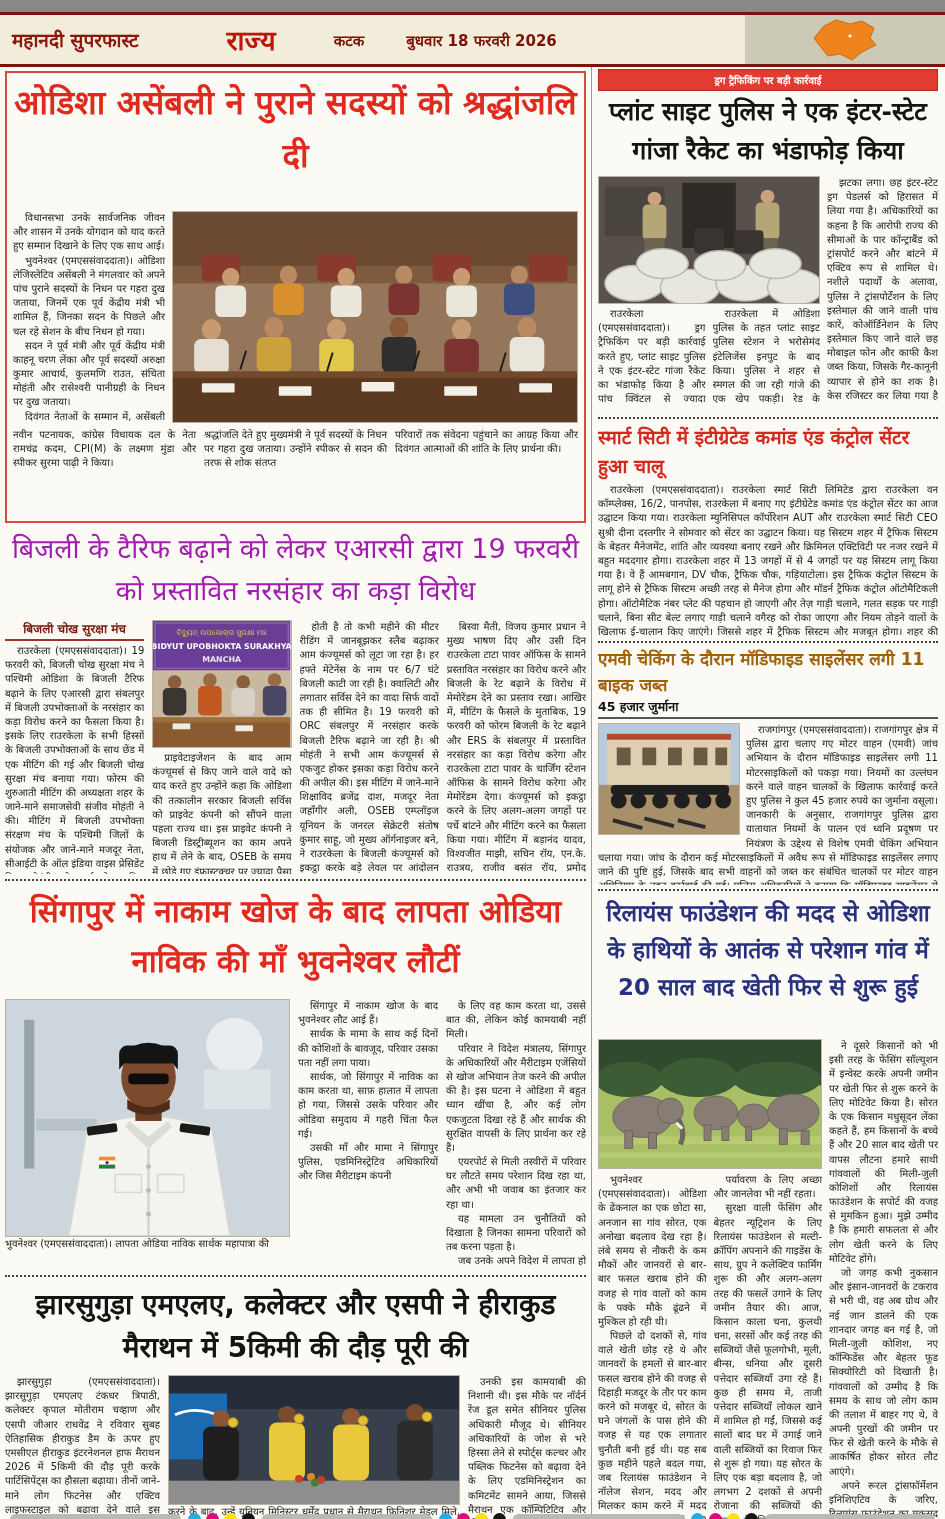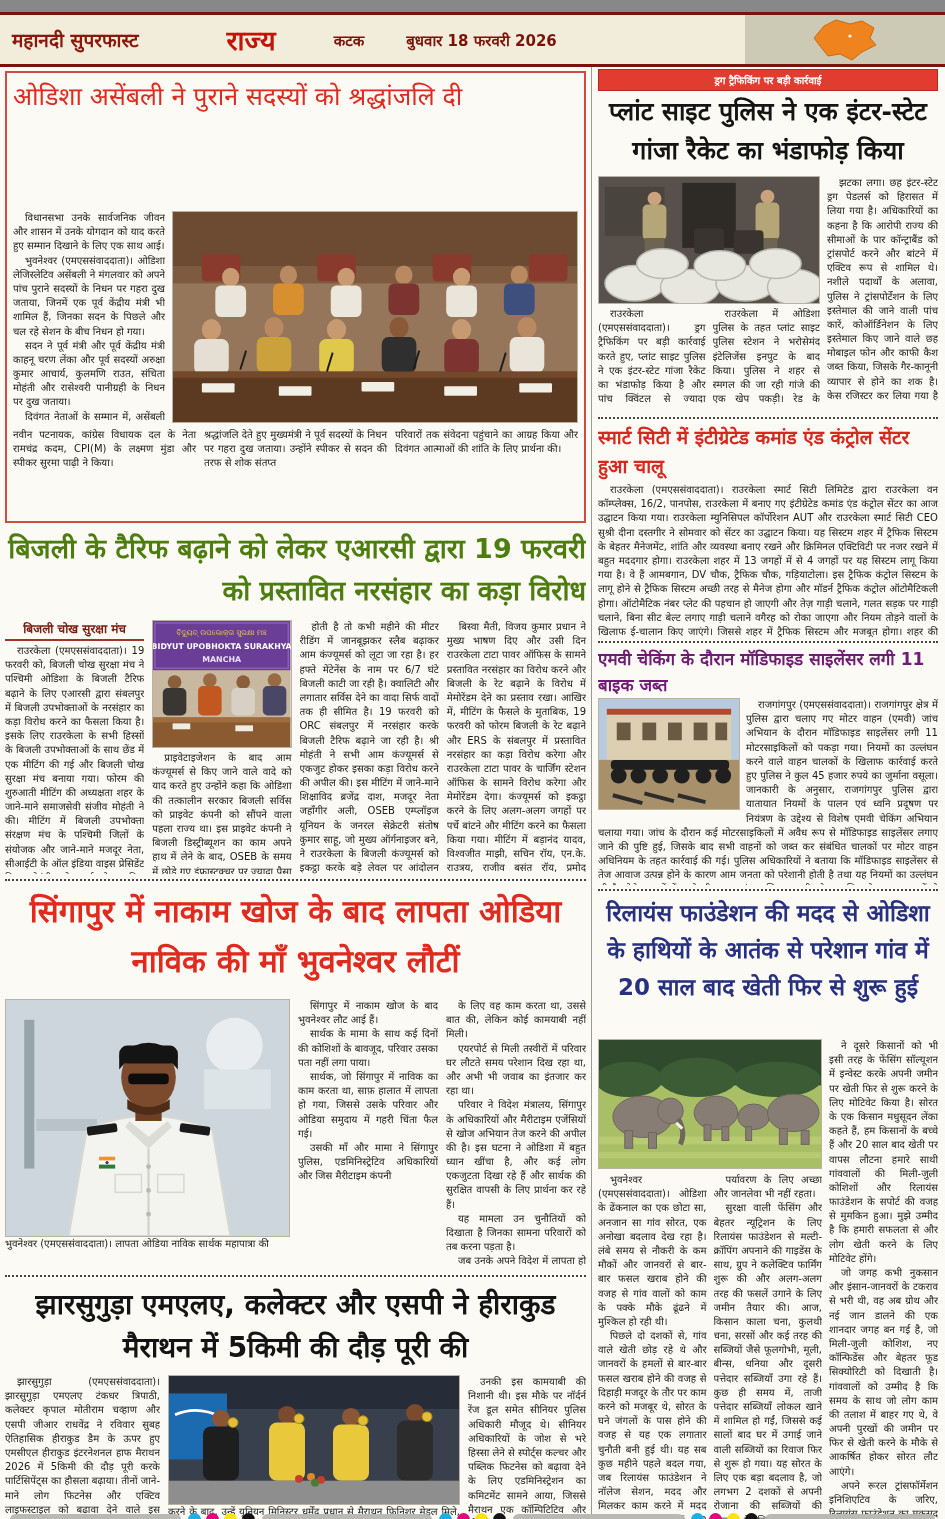--- a/index.html
+++ b/index.html
@@ -23,30 +23,30 @@
 
   
   p.b { font-size:10px; line-height:1.42; text-align:justify; text-indent:12px; }
   .cap { font-size:10px; line-height:1.4; text-align:justify; }
   section { overflow:hidden; }
   figure { overflow:hidden; background:#ddd; border:1px solid #b9b3a4; }
   figure svg { display:block; width:100%; height:100%; }
 
   
   .assembly { height:452px; border:2px solid #d24a40; padding:4px 6px; display:flex; flex-direction:column; }
-  .assembly h1 { color:#e02a1e; font-size:25px; line-height:1.6; font-weight:normal; text-align:left; height:130px; overflow:hidden; }
+  .assembly h1 { color:#e02a1e; font-size:33px; line-height:1.6; font-weight:bold; text-align:center; height:130px; overflow:hidden; }
   .a-row { display:flex; gap:7px; height:212px; margin-top:4px; }
   .a-text { width:152px; overflow:hidden; }
   .a-fig { flex:1; }
   .a-caps { display:flex; gap:8px; margin-top:5px; flex:1; overflow:hidden; }
   .a-caps .cap { flex:1; }
 
   
   .tariff { height:352px; padding-top:5px; }
-  .tariff h2 { color:#4d7c0f; font-size:27px; line-height:1.55; font-weight:bold; text-align:right; height:88px; overflow:hidden; }
+  .tariff h2 { color:#a21caf; font-size:27px; line-height:1.55; font-weight:normal; text-align:center; height:88px; overflow:hidden; }
   .t-row { display:flex; gap:8px; height:254px; margin-top:4px; }
   .t-col { flex:1; overflow:hidden; }
   .t-sub { font-size:12px; font-weight:bold; color:#7a1a10; text-align:center; border-bottom:2px solid #a33327; margin-bottom:3px; padding-bottom:2px; }
   .t-fig { height:128px; margin-bottom:3px; }
 
   
   .sailor { height:386px; padding-top:2px; }
   .sailor h2 { color:#e02a1e; font-size:31px; line-height:1.6; font-weight:bold; text-align:center; height:108px; overflow:hidden; }
   .s-row { display:flex; gap:8px; height:268px; margin-top:4px; }
   .s-figwrap { width:285px; }
@@ -73,21 +73,21 @@
   .d-subcols .c { flex:1; overflow:hidden; }
   .d-col3 { flex:1; overflow:hidden; }
 
   
   .smartcity { height:214px; }
   .smartcity h2 { color:#d6281e; font-size:19px; font-weight:bold; text-align:left; line-height:1.5; }
   .smartcity p { margin-top:3px; }
 
   
   .bikes { height:238px; }
-  .bikes h2 { color:#701a75; font-size:17px; font-weight:bold; line-height:1.5; }
+  .bikes h2 { color:#a16207; font-size:17px; font-weight:bold; line-height:1.5; }
   .bikes .sub { font-size:12.5px; font-weight:bold; color:#141414; border-bottom:2px solid #555; padding-bottom:2px; margin-bottom:4px; }
   .bk-fig { float:left; width:142px; height:112px; margin:0 6px 3px 0; }
 
   
   .elephants { height:652px; }
   .elephants h2 { color:#283180; font-size:23px; line-height:1.6; font-weight:bold; text-align:center; height:140px; overflow:hidden; }
   .e-row { display:flex; gap:7px; margin-top:4px; height:498px; }
   .e-left { width:224px; display:flex; flex-direction:column; }
   .e-fig { height:130px; margin-bottom:4px; }
   .e-subcols { display:flex; gap:7px; flex:1; overflow:hidden; }
@@ -277,22 +277,22 @@
             <div class="cap">भुवनेश्वर (एमएससंवाददाता)। लापता ओडिया नाविक सार्थक महापात्रा की</div>
           </div>
           <div class="s-col">
             <p class="b">सिंगापुर में नाकाम खोज के बाद भुवनेश्वर लौट आई हैं।</p>
             <p class="b">सार्थक के मामा के साथ कई दिनों की कोशिशों के बावजूद, परिवार उसका पता नहीं लगा पाया।</p>
             <p class="b">सार्थक, जो सिंगापुर में नाविक का काम करता था, साफ़ हालात में लापता हो गया, जिससे उसके परिवार और ओडिया समुदाय में गहरी चिंता फैल गई।</p>
             <p class="b">उसकी माँ और मामा ने सिंगापुर पुलिस, एडमिनिस्ट्रेटिव अधिकारियों और जिस मैरीटाइम कंपनी</p>
           </div>
           <div class="s-col">
             <p class="b">के लिए वह काम करता था, उससे बात की, लेकिन कोई कामयाबी नहीं मिली।</p>
+            <p class="b">परिवार ने विदेश मंत्रालय, सिंगापुर के अधिकारियों और मैरीटाइम एजेंसियों से खोज अभियान तेज करने की अपील की है। इस घटना ने ओडिशा में बहुत ध्यान खींचा है, और कई लोग एकजुटता दिखा रहे हैं और सार्थक की सुरक्षित वापसी के लिए प्रार्थना कर रहे हैं।</p>
             <p class="b">एयरपोर्ट से मिली तस्वीरों में परिवार घर लौटते समय परेशान दिख रहा था, और अभी भी जवाब का इंतजार कर रहा था।</p>
-            <p class="b">परिवार ने विदेश मंत्रालय, सिंगापुर के अधिकारियों और मैरीटाइम एजेंसियों से खोज अभियान तेज करने की अपील की है। इस घटना ने ओडिशा में बहुत ध्यान खींचा है, और कई लोग एकजुटता दिखा रहे हैं और सार्थक की सुरक्षित वापसी के लिए प्रार्थना कर रहे हैं।</p>
             <p class="b">यह मामला उन चुनौतियों को दिखाता है जिनका सामना परिवारों को तब करना पड़ता है।</p>
             <p class="b">जब उनके अपने विदेश में लापता हो जाते हैं और यह तेजी से डिप्लोमैटिक और इंस्टीट्यूशनल सहयोग के महत्व को दिखाता है।</p>
           </div>
         </div>
       </section>
 
       <div class="dotted"></div>
 
       <section class="marathon">
         <h2>झारसुगुड़ा एमएलए, कलेक्टर और एसपी ने हीराकुड मैराथन में 5किमी की दौड़ पूरी की</h2>
@@ -394,20 +394,21 @@
 
       <section class="smartcity">
         <h2>स्मार्ट सिटी में इंटीग्रेटेड कमांड एंड कंट्रोल सेंटर हुआ चालू</h2>
         <p class="b">राउरकेला (एमएससंवाददाता)। राउरकेला स्मार्ट सिटी लिमिटेड द्वारा राउरकेला वन कॉम्प्लेक्स, 16/2, पानपोस, राउरकेला में बनाए गए इंटीग्रेटेड कमांड एंड कंट्रोल सेंटर का आज उद्घाटन किया गया। राउरकेला म्युनिसिपल कॉर्पोरेशन AUT और राउरकेला स्मार्ट सिटी CEO सुश्री दीना दस्तगीर ने सोमवार को सेंटर का उद्घाटन किया। यह सिस्टम शहर में ट्रैफिक सिस्टम के बेहतर मैनेजमेंट, शांति और व्यवस्था बनाए रखने और क्रिमिनल एक्टिविटी पर नजर रखने में बहुत मददगार होगा। राउरकेला शहर में 13 जगहों में से 4 जगहों पर यह सिस्टम लागू किया गया है। वे हैं आमबगान, DV चौक, ट्रैफिक चौक, गड़ियाटोला। इस ट्रैफिक कंट्रोल सिस्टम के लागू होने से ट्रैफिक सिस्टम अच्छी तरह से मैनेज होगा और मॉडर्न ट्रैफिक कंट्रोल ऑटोमैटिकली होगा। ऑटोमैटिक नंबर प्लेट की पहचान हो जाएगी और तेज़ गाड़ी चलाने, गलत सड़क पर गाड़ी चलाने, बिना सीट बेल्ट लगाए गाड़ी चलाने वगैरह को रोका जाएगा और नियम तोड़ने वालों के खिलाफ ई-चालान किए जाएंगे। जिससे शहर में ट्रैफिक सिस्टम और मजबूत होगा। शहर की निगरानी के लिए राउरकेला में अलग-अलग जगहों पर 600 से ज्यादा सीसीटीवी कैमरे लगाए गए हैं। जो शहर में क्रिमिनल एक्टिविटी को रोकने में खास तौर पर मददगार होंगे।</p>
       </section>
 
       <div class="dotted"></div>
 
       <section class="bikes">
         <h2>एमवी चेकिंग के दौरान मॉडिफाइड साइलेंसर लगी 11 बाइक जब्त</h2>
+        <div class="sub">45 हजार जुर्माना</div>
         <figure class="bk-fig">
           <svg viewBox="0 0 142 112" preserveAspectRatio="none">
             <rect width="142" height="112" fill="#b8cadd"></rect>
             <rect x="8" y="14" width="126" height="48" fill="#ddd0b2"></rect>
             <rect x="8" y="10" width="126" height="6" fill="#b04a30"></rect>
             <g fill="#6a5a44">
               <rect x="18" y="24" width="14" height="18"></rect>
                 <rect x="44" y="24" width="14" height="18"></rect>
               <rect x="70" y="24" width="14" height="18"></rect>
                 <rect x="96" y="24" width="14" height="18"></rect>

